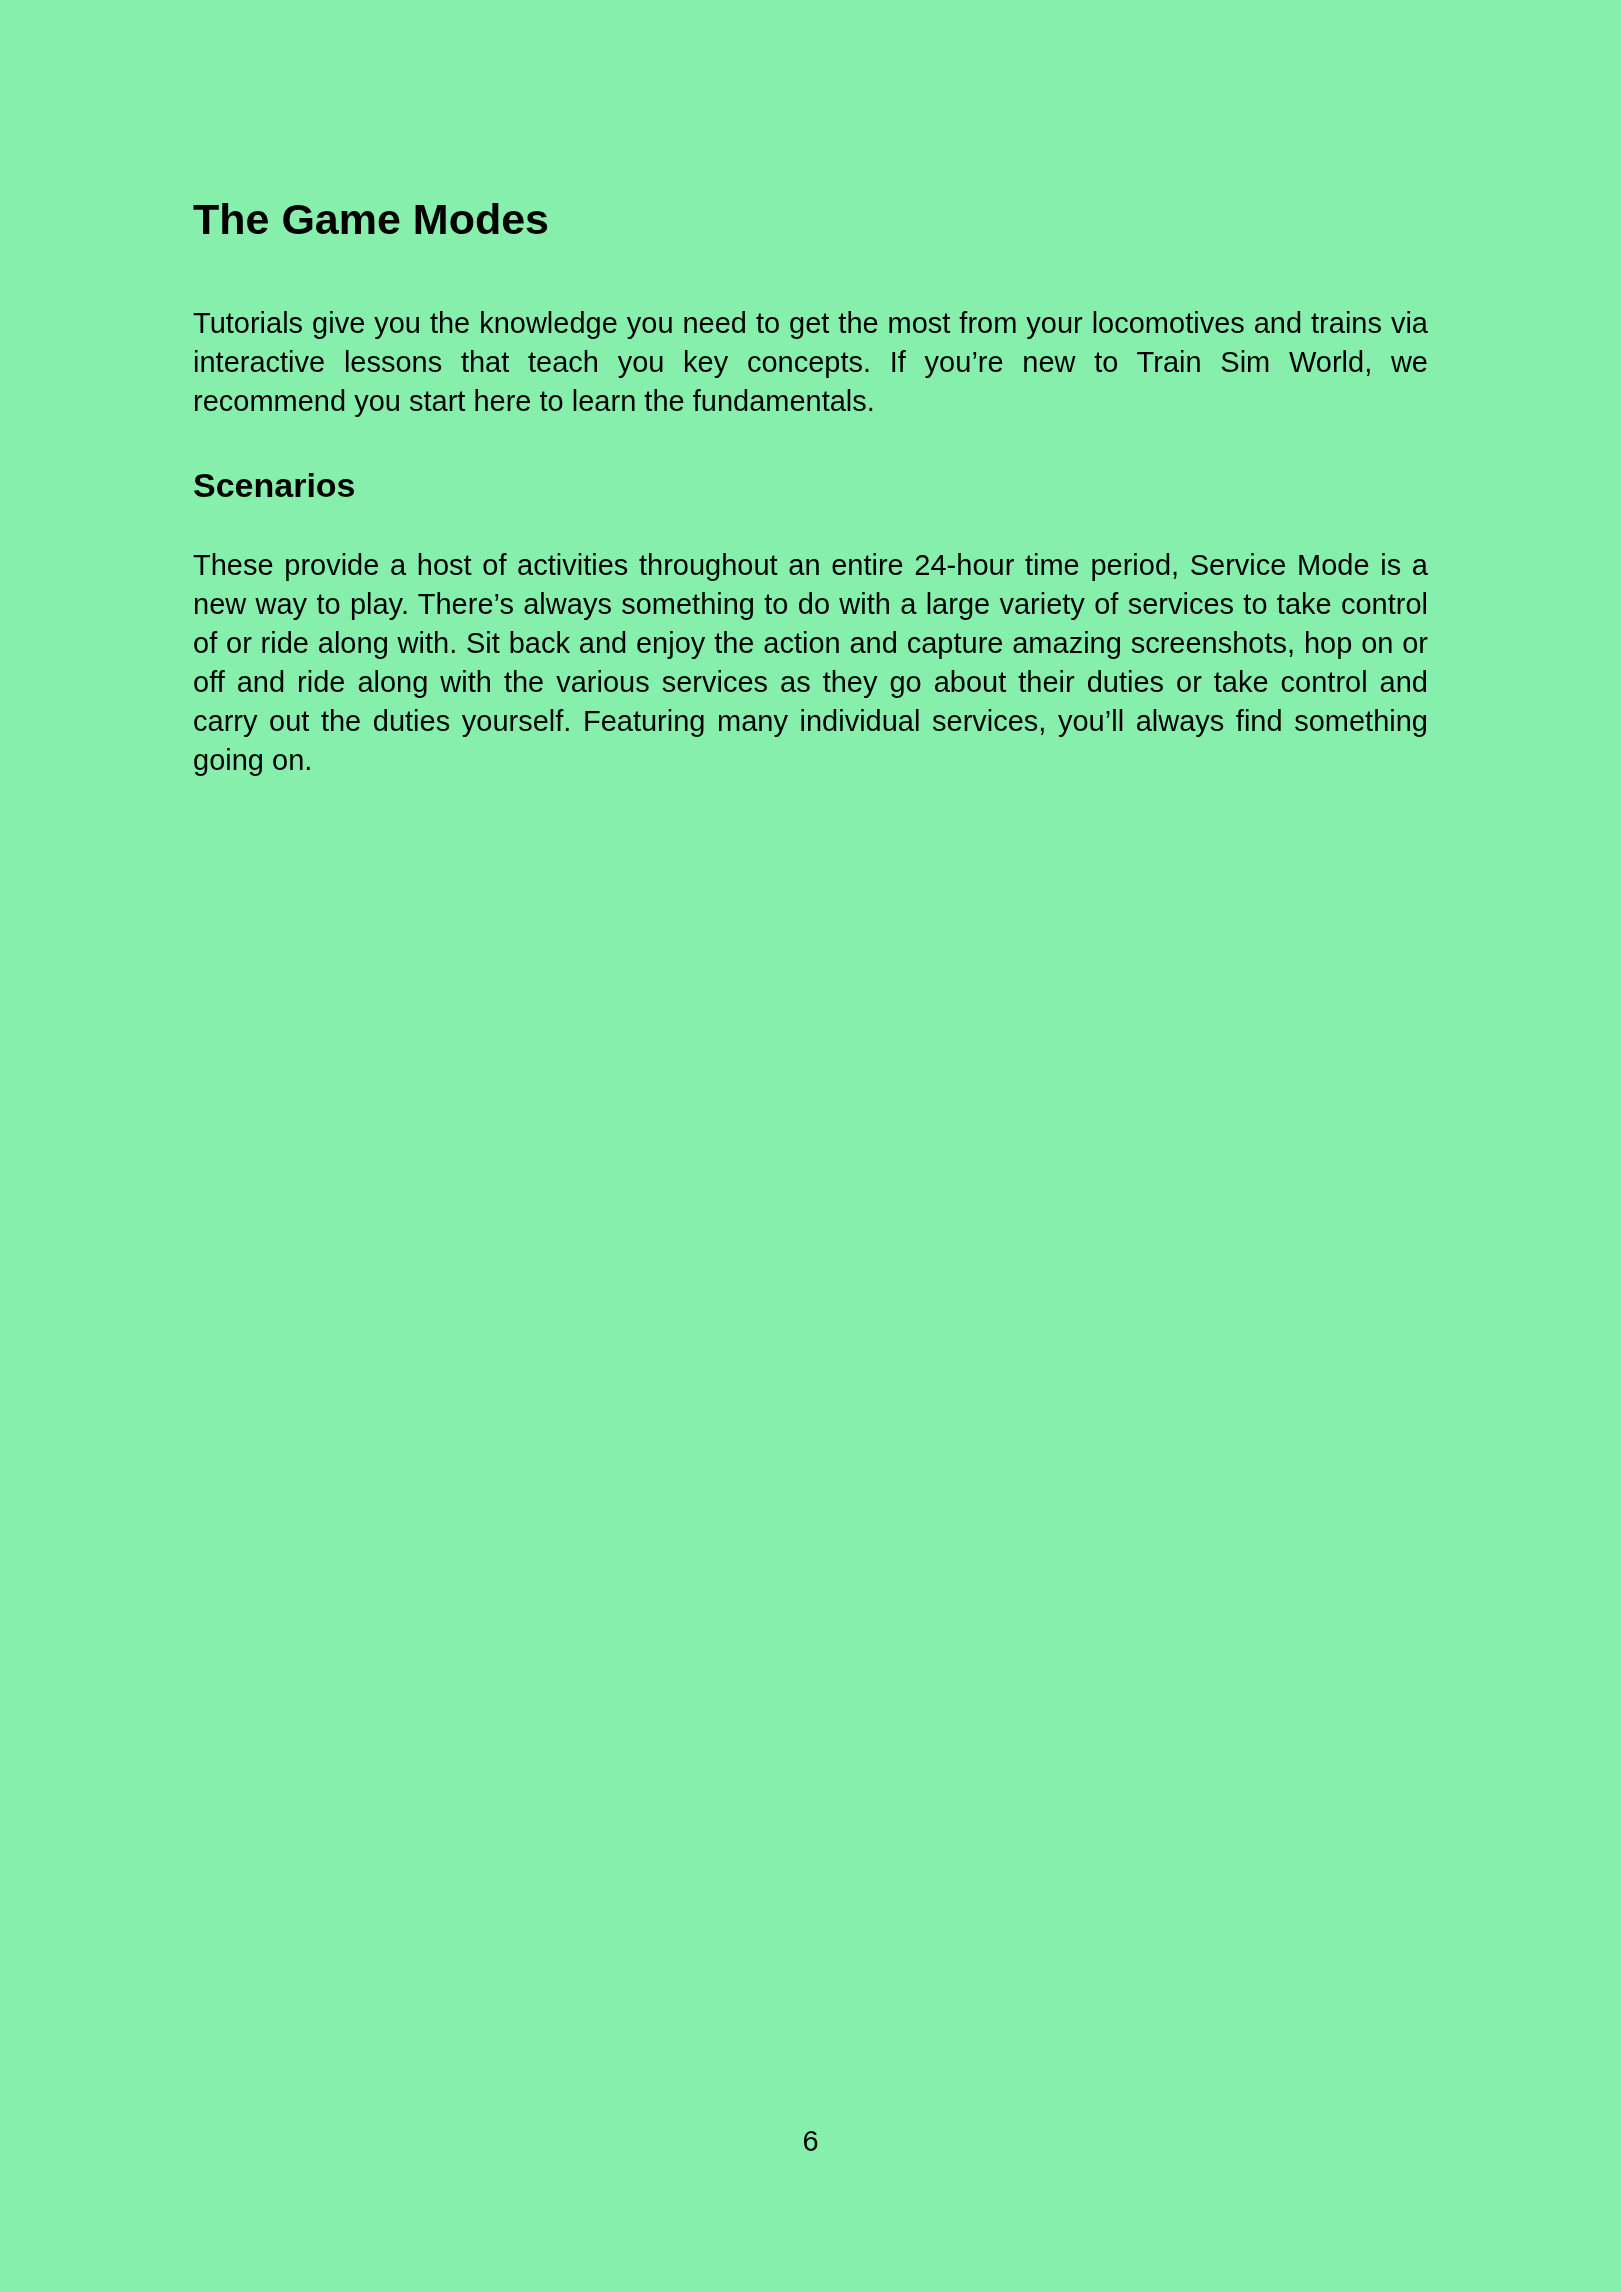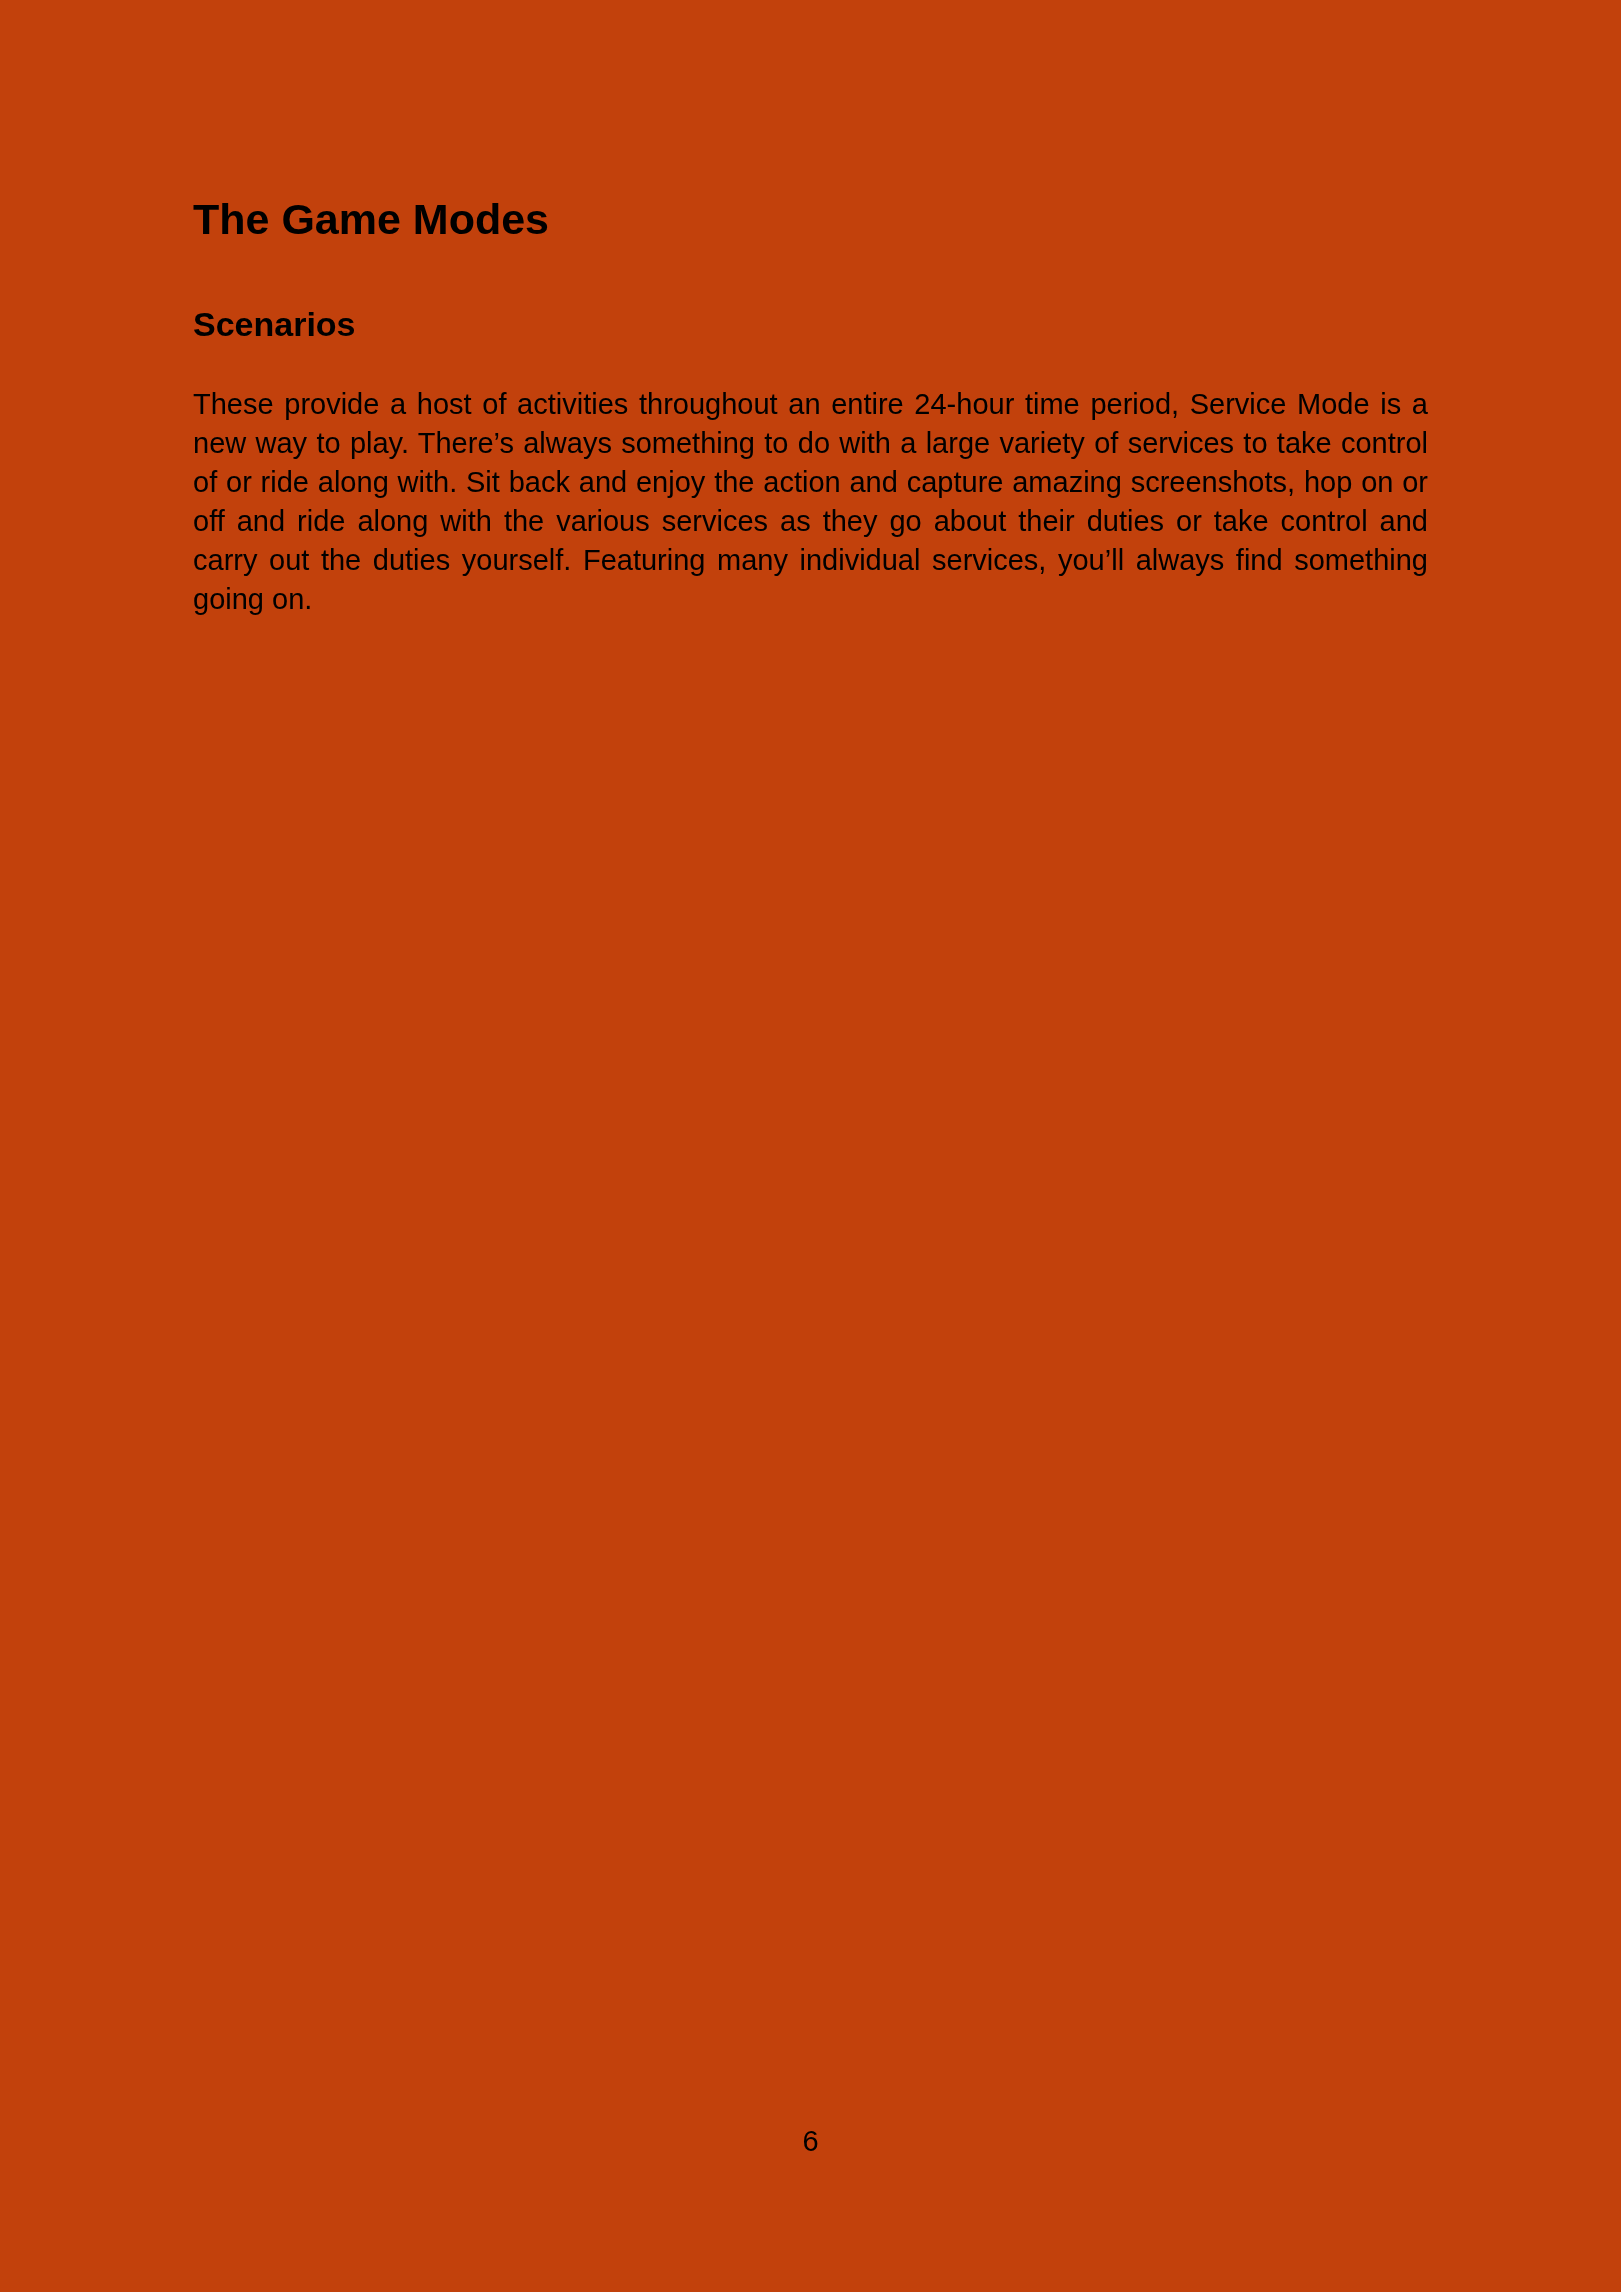--- a/index.html
+++ b/index.html
@@ -4,21 +4,21 @@
 <style>
   html, body {
     margin: 0;
     padding: 0;
     background: #ffffff;
   }
   .page {
     position: relative;
     width: 1621px;
     height: 2293px;
-    background: #c2410c;
+    background: #86efac;
     color: #000000;
     font-family: "Liberation Sans", "DejaVu Sans", sans-serif;
     box-sizing: border-box;
     padding: 194px 193px 0 193px;
     overflow: hidden;
   }
   .doc-title {
     font-size: 43px;
     font-weight: bold;
     line-height: 51px;
@@ -46,20 +46,21 @@
     line-height: 33px;
   }
 </style>
 </head>
 <body>
 
 <div class="page">
 
   <h1 class="doc-title">The Game Modes</h1>
 
+  <p class="section-body">Tutorials give you the knowledge you need to get the most from your locomotives and trains via interactive lessons that teach you key concepts. If you’re new to Train Sim World, we recommend you start here to learn the fundamentals.</p>
 
   <h2 class="section-heading">Scenarios</h2>
 
   <p class="section-body">These provide a host of activities throughout an entire 24-hour time period, Service Mode is a new way to play. There’s always something to do with a large variety of services to take control of or ride along with. Sit back and enjoy the action and capture amazing screenshots, hop on or off and ride along with the various services as they go about their duties or take control and carry out the duties yourself. Featuring many individual services, you’ll always find something going on.</p>
 
   <div class="page-number">6</div>
 
 </div>
 
 

